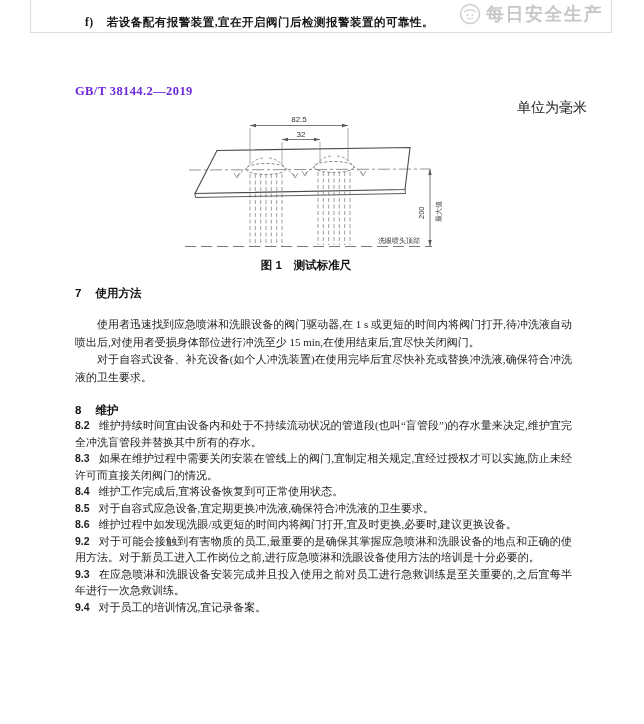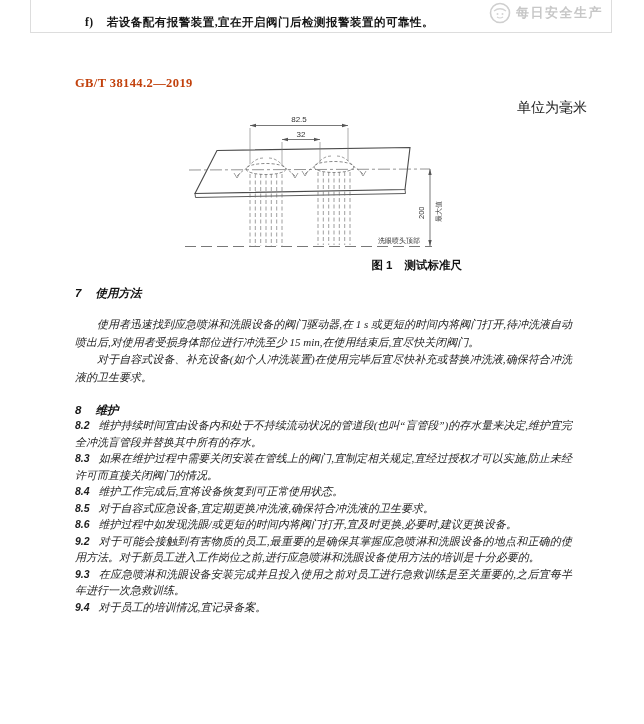--- a/index.html
+++ b/index.html
@@ -17,35 +17,35 @@
     position:absolute;left:54px;top:28px;font-size:11.5px;white-space:nowrap;
     color:#161616;letter-spacing:0.5px;font-weight:600;
   }
   .f-label{margin-right:13px;font-weight:600;}
   .watermark{
     position:absolute;right:8px;top:15px;display:flex;align-items:center;
     color:#c7c7c7;
   }
   .wm-text{
     font-family:"Liberation Sans","DejaVu Sans",sans-serif;
-    font-weight:bold;font-size:13px;letter-spacing:1.5px;margin-left:5px;
+    font-weight:bold;font-size:18px;letter-spacing:1.5px;margin-left:5px;
   }
   .doc-code{
-    position:absolute;left:75px;top:76px;
-    font-size:12.5px;font-weight:bold;letter-spacing:0.4px;color:#c2410c;
+    position:absolute;left:75px;top:84px;
+    font-size:12.5px;font-weight:bold;letter-spacing:0.4px;color:#6d28d9;
   }
   .unit-note{position:absolute;right:57px;top:99px;font-size:14px;color:#222;}
   .figure-svg{position:absolute;left:150px;top:112px;}
   .fig-caption{
-    position:absolute;left:150px;top:258px;width:312px;text-align:right;
+    position:absolute;left:150px;top:258px;width:312px;text-align:center;
     font-family:"Liberation Sans","DejaVu Sans",sans-serif;
     font-weight:bold;font-size:11.5px;color:#111;
   }
   .fig-caption .cap-label{margin-right:12px;}
-  .content{position:absolute;left:75px;top:286px;width:497px;font-style:italic;}
+  .content{position:absolute;left:75px;top:286px;width:497px;}
   .sec-heading{
     font-family:"Liberation Sans","DejaVu Sans",sans-serif;
     font-weight:bold;font-size:11.5px;line-height:14px;color:#101010;
   }
   .sec-num{margin-right:14px;}
   .para{
     margin:0;font-size:11px;line-height:17.5px;text-align:justify;
     text-indent:2em;color:#1c1c1c;
   }
   .clause{

